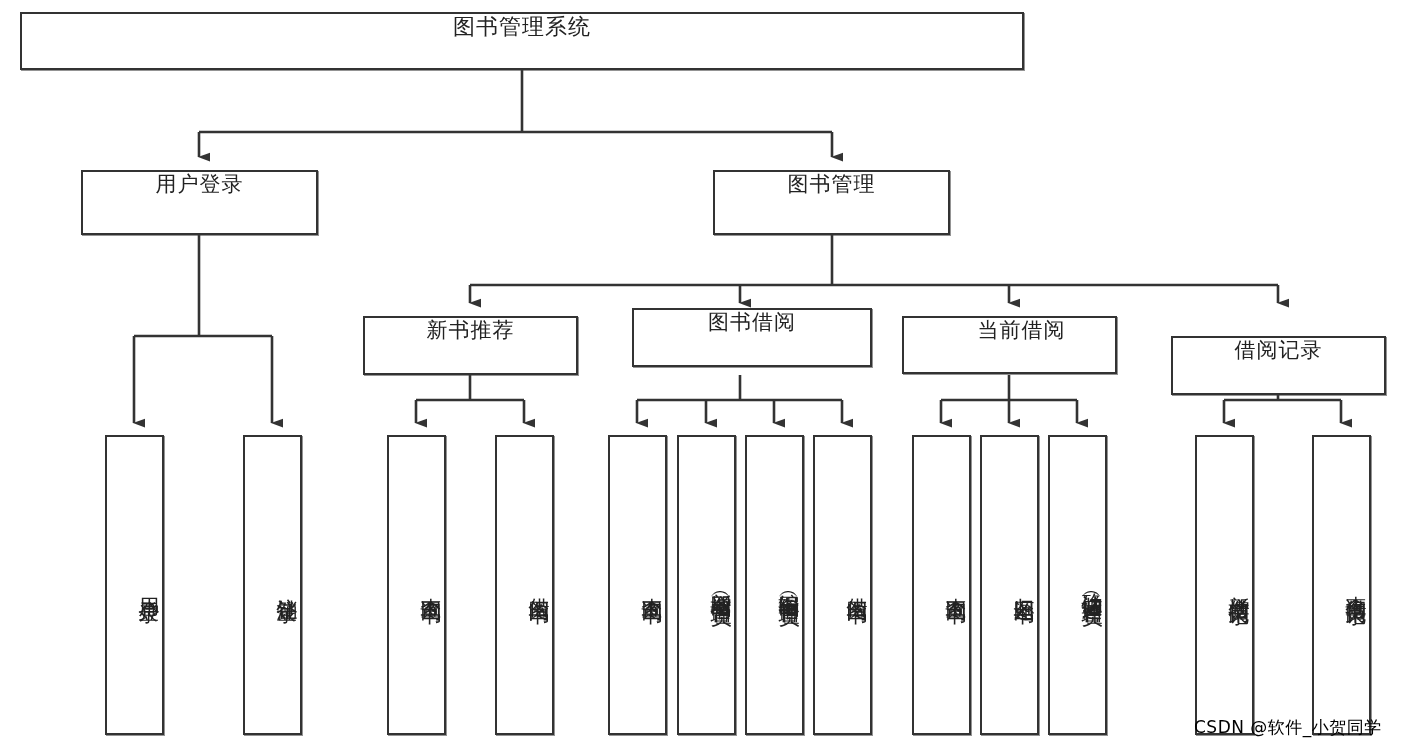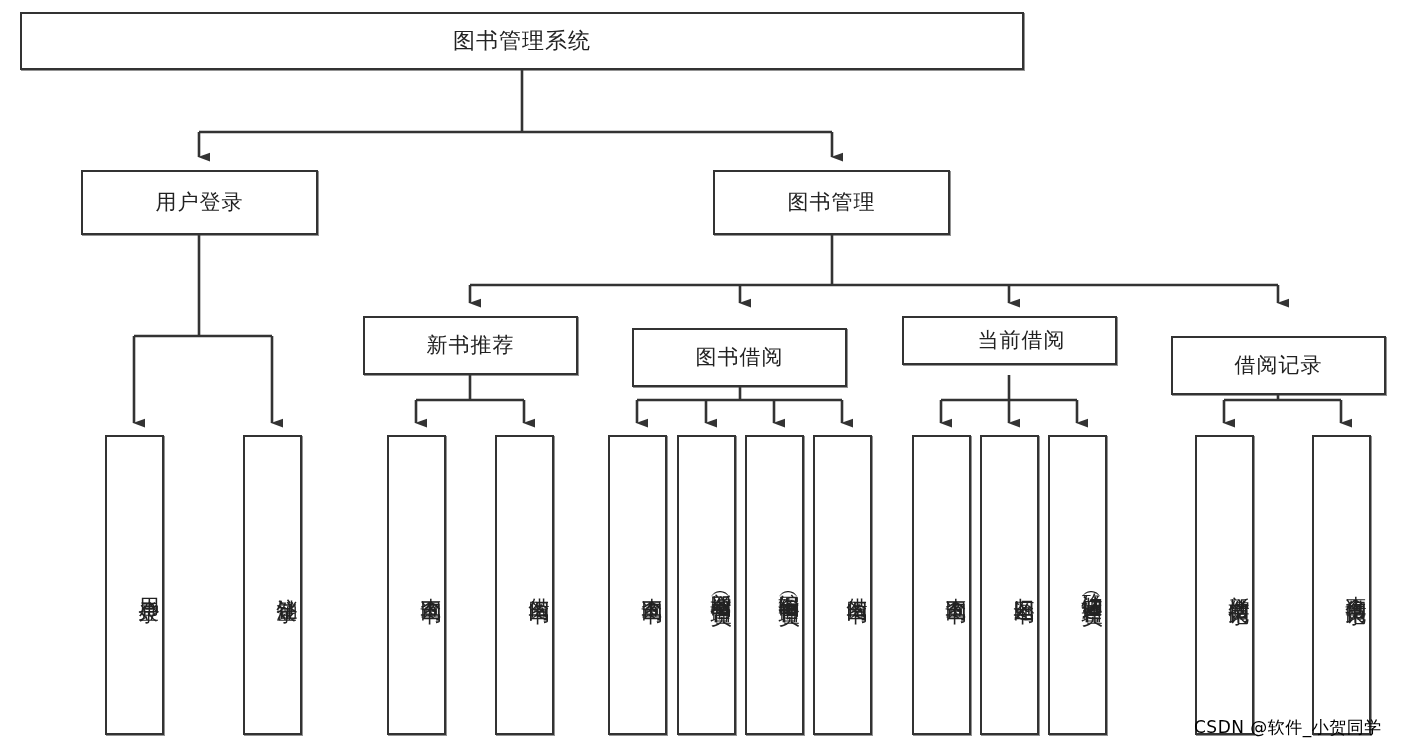--- a/index.html
+++ b/index.html
@@ -26,21 +26,20 @@
     height: 747px;
     pointer-events: none;
   }
   .node {
     position: absolute;
     box-sizing: border-box;
     background: #ffffff;
     border: 2px solid #333333;
     box-shadow: 1px 1px 0 0 rgba(60,60,60,0.55);
     display: flex;
-    align-items: center;
     justify-content: center;
     color: #222222;
     letter-spacing: 1px;
   }
   .node.horiz {
     font-size: 21px;
     line-height: 1.2;
   }
   .node.root {
     font-size: 22px;
@@ -130,24 +129,24 @@
   <div class="node horiz" style="left:81px; top:170px; width:237px; height:65px;">
     <span>用户登录</span>
   </div>
   <div class="node horiz" style="left:363px; top:316px; width:215px; height:59px;">
     <span>新书推荐</span>
   </div>
 
   <div class="node horiz" style="left:713px; top:170px; width:237px; height:65px;">
     <span>图书管理</span>
   </div>
-  <div class="node horiz" style="left:632px; top:328px; width:215px; height:59px;">
+  <div class="node horiz" style="left:632px; top:308px; width:240px; height:59px;">
     <span>图书借阅</span>
   </div>
-  <div class="node horiz" style="left:902px; top:316px; width:215px; height:49px;padding-left:24px;">
+  <div class="node horiz" style="left:902px; top:316px; width:215px; height:58px;padding-left:24px;">
     <span>当前借阅</span>
   </div>
   <div class="node horiz" style="left:1171px; top:316px; width:215px; height:59px;margin-top:20px;">
     <span>借阅记录</span>
   </div>
 
   <div class="node vert" style="left:105px; top:435px; width:59px; height:300px;">
     <span class="vlabel">用户登录</span>
   </div>
   <div class="node vert" style="left:243px; top:435px; width:59px; height:300px;">

